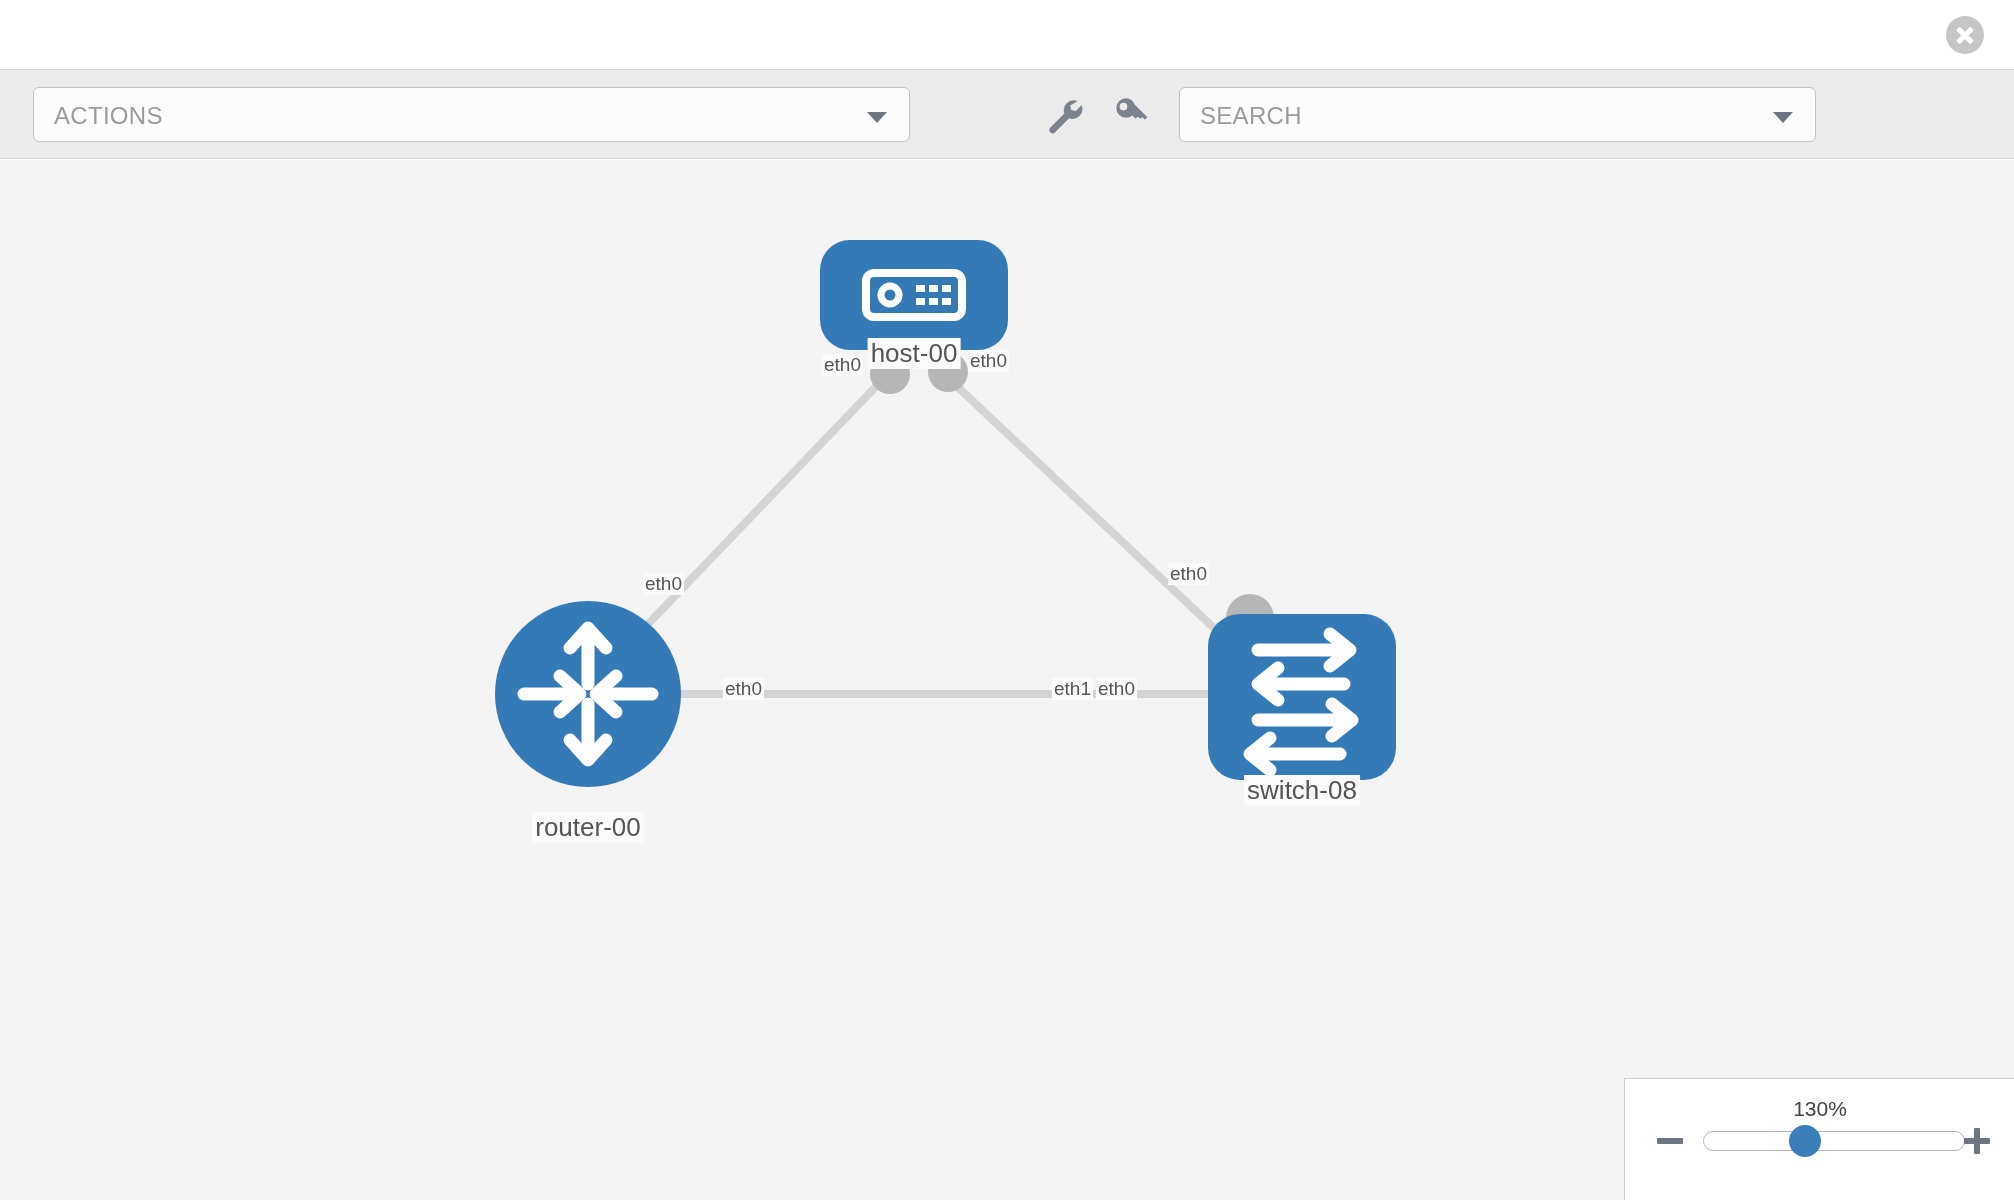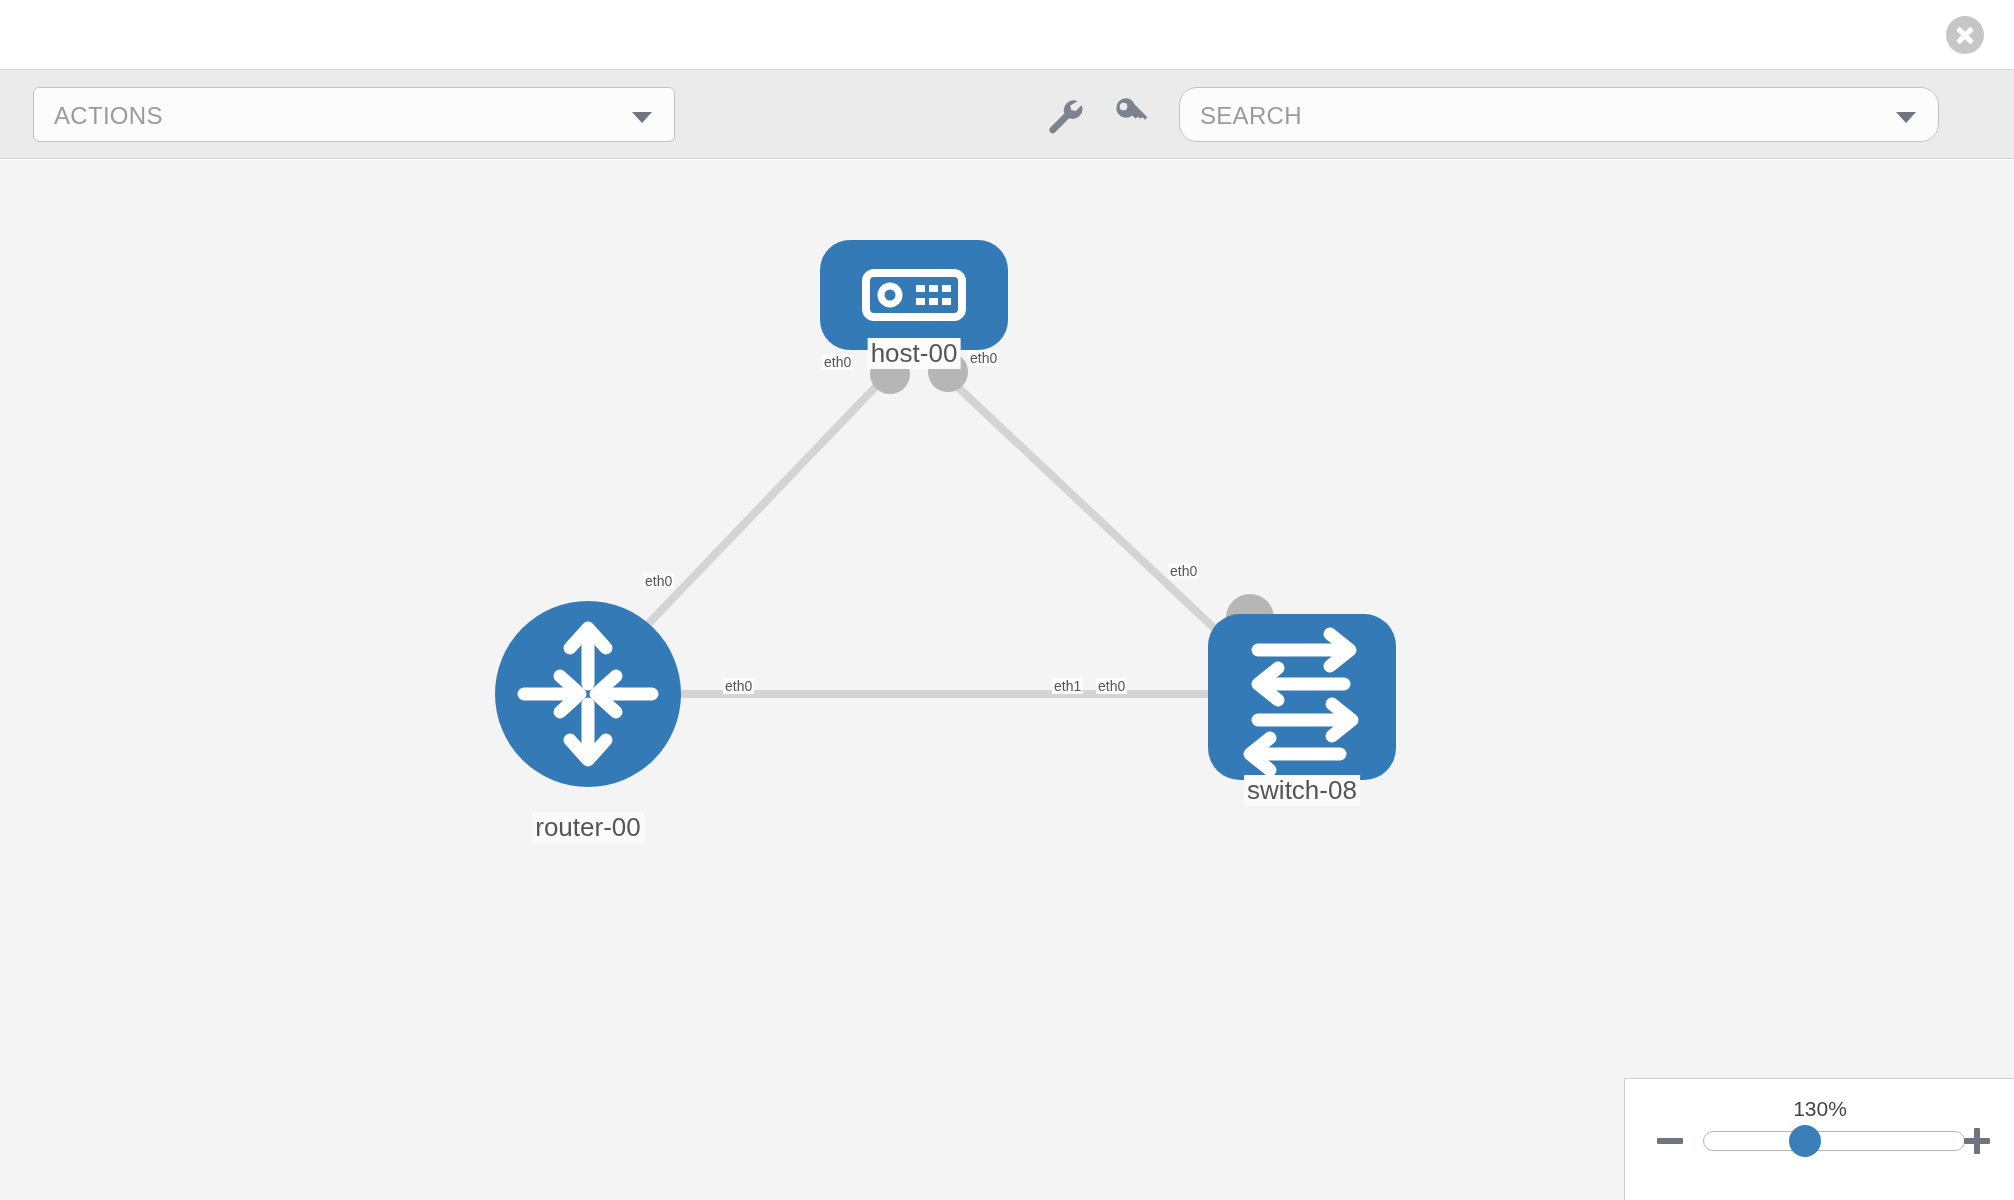--- a/index.html
+++ b/index.html
@@ -42,21 +42,21 @@
 
   
   .toolbar {
     position: absolute; left: 0; top: 70px;
     width: 2014px; height: 89px;
     background: #ebebeb;
     border-bottom: 1px solid #d0d0d0;
   }
   .actions-select {
     position: absolute; left: 33px; top: 17px;
-    width: 642px; height: 55px;
+    width: 877px; height: 55px;
     background: #fcfcfc;
     border: 1px solid #c2c2c2;
     border-radius: 6px;
     cursor: pointer;
   }
   .actions-label {
     position: absolute; left: 20px; top: 14px;
     font-size: 24px; color: #9b9b9b; letter-spacing: 0.3px;
   }
   .caret {
@@ -68,24 +68,24 @@
   }
   .tool-icon {
     position: absolute; top: 24px;
     width: 42px; height: 42px;
     cursor: pointer;
   }
   .wrench-icon { left: 1042px; }
   .key-icon    { left: 1110px; }
   .search-box {
     position: absolute; left: 1179px; top: 17px;
-    width: 760px; height: 55px;
+    width: 637px; height: 55px;
     background: #fcfcfc;
     border: 1px solid #c2c2c2;
-    border-radius: 18px;
+    border-radius: 6px;
     cursor: text;
   }
   .search-placeholder {
     position: absolute; left: 20px; top: 14px;
     font-size: 24px; color: #9b9b9b; letter-spacing: 0.3px;
   }
 
   
   .canvas {
     position: absolute; left: 0; top: 160px;
@@ -99,21 +99,21 @@
     position: absolute;
     font-size: 26px;
     color: #555555;
     background: #fbfbfb;
     padding: 0 3px;
     white-space: nowrap;
     transform: translateX(-50%);
   }
   .iface-label {
     position: absolute;
-    font-size: 14px;
+    font-size: 19px;
     color: #555555;
     background: #fbfbfb;
     padding: 0 2px;
     white-space: nowrap;
   }
 
   
   .zoom-panel {
     position: absolute; right: 0; bottom: 0;
     width: 390px; height: 122px;

